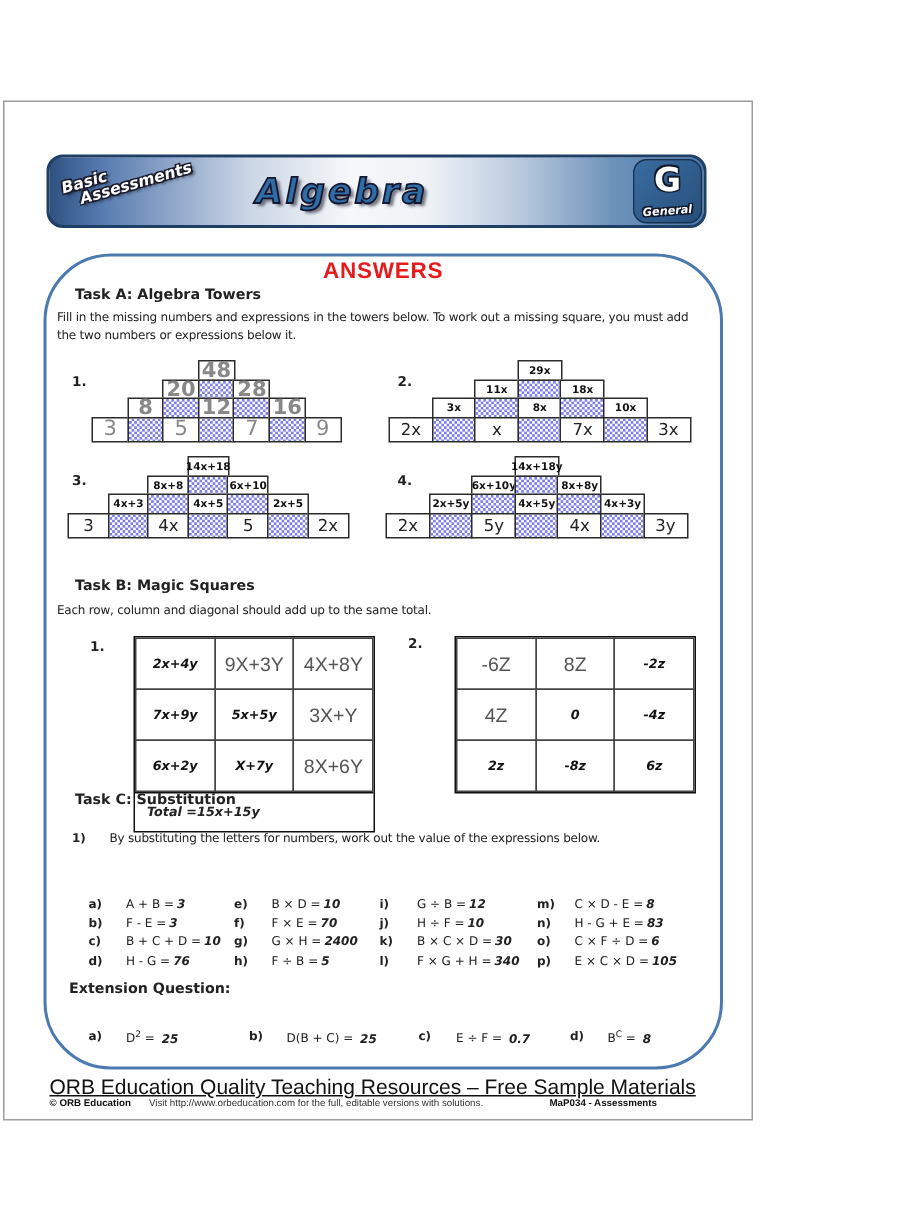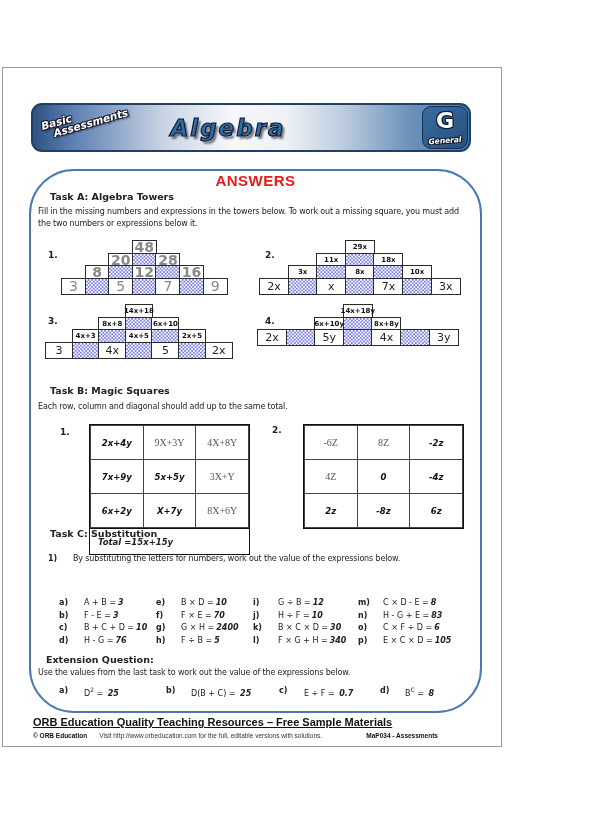--- a/index.html
+++ b/index.html
@@ -54,39 +54,39 @@
   .base .tw,.base .tb{height:17px;font-size:11px;font-weight:normal;color:#222;}
   .graybase .tw{font-size:14px;color:#888;}
 
   
   .msq{position:absolute;width:161px;border:1.6px solid #111;box-sizing:border-box;background:#fff;}
   .mrow{display:flex;}
   .mrow+.mrow{margin-top:-0.8px;}
   .mcell{box-sizing:border-box;width:53.8px;height:35px;border:0.8px solid #444;
     display:flex;align-items:center;justify-content:center;white-space:nowrap;}
   .mcell+.mcell{margin-left:-0.8px;}
-  .giv{font-family:Liberation Serif, serif;font-size:10px;color:#555;}
+  .giv{font-family:Liberation Sans, sans-serif;font-size:13px;color:#555;}
   .ansv{font-size:8.5px;font-weight:bold;font-style:italic;color:#111;}
   .mtotal{border-top:1.6px solid #111;height:25px;display:flex;align-items:center;
     padding-left:8px;font-size:8.5px;font-weight:bold;font-style:italic;}
 
   
   .valbox{position:absolute;left:163px;top:502px;width:221px;height:18px;
     border:1.2px solid #333;box-sizing:border-box;display:flex;align-items:center;
     justify-content:center;gap:10px;font-size:8px;font-weight:bold;}
   .exgrid{position:absolute;left:56px;display:grid;
     grid-template-columns:25px 72px 25px 72px 25px 80px 25px 80px;
     row-gap:3.5px;font-size:8px;white-space:nowrap;}
   .exgrid .lbl{font-weight:bold;}
   .exgrid b{font-style:italic;margin-left:2px;}
   sup{font-size:6px;}
 
   
   .f1{position:absolute;left:30px;top:648px;font-family:"Liberation Sans",sans-serif;
-    font-size:11px;font-weight:bold;color:#111;text-decoration:underline;white-space:nowrap;}
+    font-size:14px;font-weight:normal;color:#111;text-decoration:underline;white-space:nowrap;}
   .f2{position:absolute;left:30px;top:664px;width:438px;display:flex;align-items:baseline;
     font-family:"Liberation Sans",sans-serif;font-size:6.5px;color:#333;white-space:nowrap;}
   .f2 .b{font-weight:bold;color:#111;}
   .f2 .visit{margin-left:12px;}
   .f2 .sp{flex:1;}
 </style>
 </head>
 <body>
 
 <div class="page">
@@ -197,20 +197,27 @@
   </div>
 
   <div class="tower" style="left:254px;top:236px;--cw:30px">
     <div class="trow">
         <span class="tw">14x+18y</span>
       </div>
     <div class="trow">
       <span class="tw">6x+10y</span>
         <span class="tb"></span>
         <span class="tw">8x+8y</span>
+    </div>
+    <div class="trow">
+      <span class="tw">2x+5y</span>
+        <span class="tb"></span>
+        <span class="tw">4x+5y</span>
+        <span class="tb"></span>
+        <span class="tw">4x+3y</span>
     </div>
     <div class="trow base">
       <span class="tw">2x</span>
         <span class="tb"></span>
         <span class="tw">5y</span>
         <span class="tb"></span>
         <span class="tw">4x</span>
         <span class="tb"></span>
         <span class="tw">3y</span>
     </div>
@@ -293,21 +300,20 @@
       <span><span>H - G =</span><b>76</b></span>
     <span class="lbl">h)</span>
       <span><span>F ÷ B =</span><b>5</b></span>
     <span class="lbl">l)</span>
       <span><span>F × G + H =</span><b>340</b></span>
     <span class="lbl">p)</span>
       <span><span>E × C × D =</span><b>105</b></span>
   </div>
 
   <div class="ttl" style="left:43px;top:586px">Extension Question:</div>
-  <div class="txt" style="left:35px;top:600px">Use the values from the last task to work out the value of the expressions below.</div>
 
   <div class="exgrid" style="top:618px;grid-template-columns:25px 82px 25px 88px 25px 76px 25px auto">
     <span class="lbl">a)</span>
       <span><span>D</span><sup>2</sup><span> = </span><b>25</b></span>
     <span class="lbl">b)</span>
       <span><span>D(B + C)</span><sup></sup><span> = </span><b>25</b></span>
     <span class="lbl">c)</span>
       <span><span>E ÷ F</span><sup></sup><span> = </span><b>0.7</b></span>
     <span class="lbl">d)</span>
       <span><span>B</span><sup>C</sup><span> = </span><b>8</b></span>

